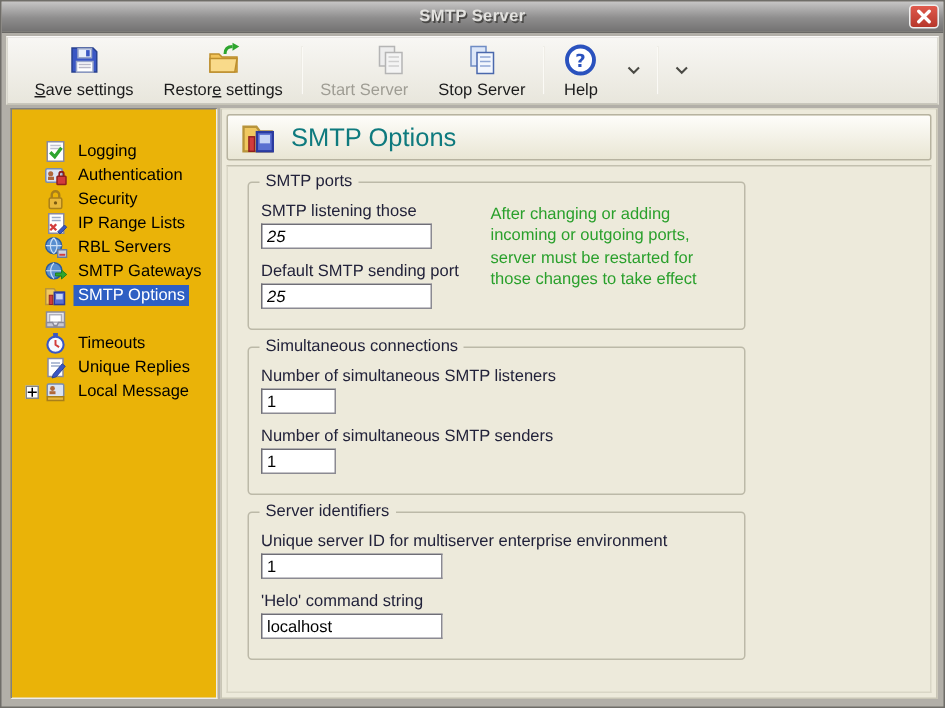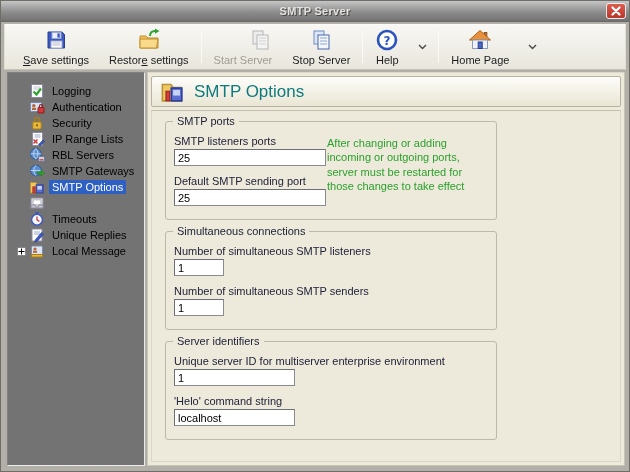--- a/index.html
+++ b/index.html
@@ -52,24 +52,24 @@
   }
   .tbtn.disabled { color: #9f9d94; align-items: flex-end; }
   .tb-drop { display: flex; align-items: center; padding: 0 9px; }
   .tb-sep { width: 1px; background: #cfcdc0; border-right: 1px solid #fbfaf6; margin: 4px 2px; }
   .tbtn u { text-decoration: underline; }
 
   
   .content { flex: 1; display: flex; gap: 2px; margin: 2px 4px 5px 6px; min-height: 0; }
 
   .sidebar {
-    flex: 0 0 138px; background: #737373;
+    flex: 0 0 138px; background: #eab308;
     border: 1px solid #808080;
     border-right-color: #ececec; border-bottom-color: #ececec;
-    padding-top: 10px; overflow: hidden;
+    padding-top: 20px; overflow: hidden;
   }
   .tree-item { display: flex; align-items: center; height: 16px; padding-left: 6px; font-size: 11px; color: #000; }
   .tree-spacer { width: 15px; flex: 0 0 15px; display:flex; align-items:center; justify-content:center; }
   .tree-item .icon { width: 16px; height: 16px; flex: 0 0 16px; margin-right: 4px; }
   .tree-label { padding: 1px 3px; white-space: nowrap; }
   .tree-label.selected { background: #2e5fc3; color: #fff; }
   .expander {
     width: 9px; height: 9px; background: #fff;
     border: 1px solid #848484; display: flex; align-items: center; justify-content: center;
   }
@@ -107,21 +107,21 @@
   }
   .group-body { display: flex; }
   .fields { flex: 0 0 152px; }
   .field-label { font-size: 11px; color: #22223a; margin-bottom: 2px; white-space: nowrap; }
   .field input {
     display: block; height: 17px;
     border: 1px solid #8b8a92; border-top-color: #6f6e76; border-left-color: #6f6e76;
     background: #fff; font-size: 11px; font-family: "Liberation Sans","DejaVu Sans",sans-serif;
     padding: 1px 3px; margin-bottom: 9px;
   }
-  .field input.wide { width: 152px; }
+  .field input.wide { width: 114px; font-style: italic; }
   .field input.narrow { width: 50px; }
   .field input.medium { width: 121px; }
   .note { flex: 1; color: #2aa02c; font-size: 11px; line-height: 1.3; padding: 1px 0 0 1px; }
 
   .icon svg { display: block; }
 </style>
 </head>
 <body>
 
 <div class="window">
@@ -197,31 +197,20 @@
         <span>Help</span>
       </div>
       <div class="tb-drop">
         <span class="icon">
           <svg width="9" height="6" viewBox="0 0 9 6">
             <polyline points="1,1 4.5,4.5 8,1" fill="none" stroke="#4a4a44" stroke-width="1.4"></polyline>
           </svg>
         </span>
       </div>
       <div class="tb-sep"></div>
-      <div class="tbtn">
-        <span class="icon">
-          <svg width="24" height="24" viewBox="0 0 24 24">
-            <rect x="16.2" y="4.5" width="2.6" height="5" fill="#c2703c" stroke="#8f4f22"></rect>
-            <polygon points="12,2.5 22.5,12 1.5,12" fill="#e8913d" stroke="#b05f1a"></polygon>
-            <rect x="4.5" y="12" width="15" height="8.5" fill="#eef2fa" stroke="#8f9bb5"></rect>
-            <rect x="10.2" y="14" width="4" height="6.5" fill="#4a69c4" stroke="#2a3a8f"></rect>
-          </svg>
-        </span>
-        <span>Home Page</span>
-      </div>
       <div class="tb-drop">
         <span class="icon">
           <svg width="9" height="6" viewBox="0 0 9 6">
             <polyline points="1,1 4.5,4.5 8,1" fill="none" stroke="#4a4a44" stroke-width="1.4"></polyline>
           </svg>
         </span>
       </div>
     </div>
 
   <div class="content">
@@ -374,21 +363,21 @@
             </svg>
           </span>
         <span class="page-title">SMTP Options</span>
       </div>
       <div class="panel" id="groups">
           <div class="group">
             <span class="group-title">SMTP ports</span>
             <div class="group-body">
               <div class="fields">
                 <div class="field">
-                  <div class="field-label">SMTP listeners ports</div>
+                  <div class="field-label">SMTP listening those</div>
                   <input type="text" class="wide" value="25" style="">
                 </div>
                 <div class="field">
                   <div class="field-label">Default SMTP sending port</div>
                   <input type="text" class="wide" value="25" style="">
                 </div>
               </div>
               <div class="note">After changing or adding incoming or outgoing ports, server must be restarted for those changes to take effect</div>
             </div>
           </div>

